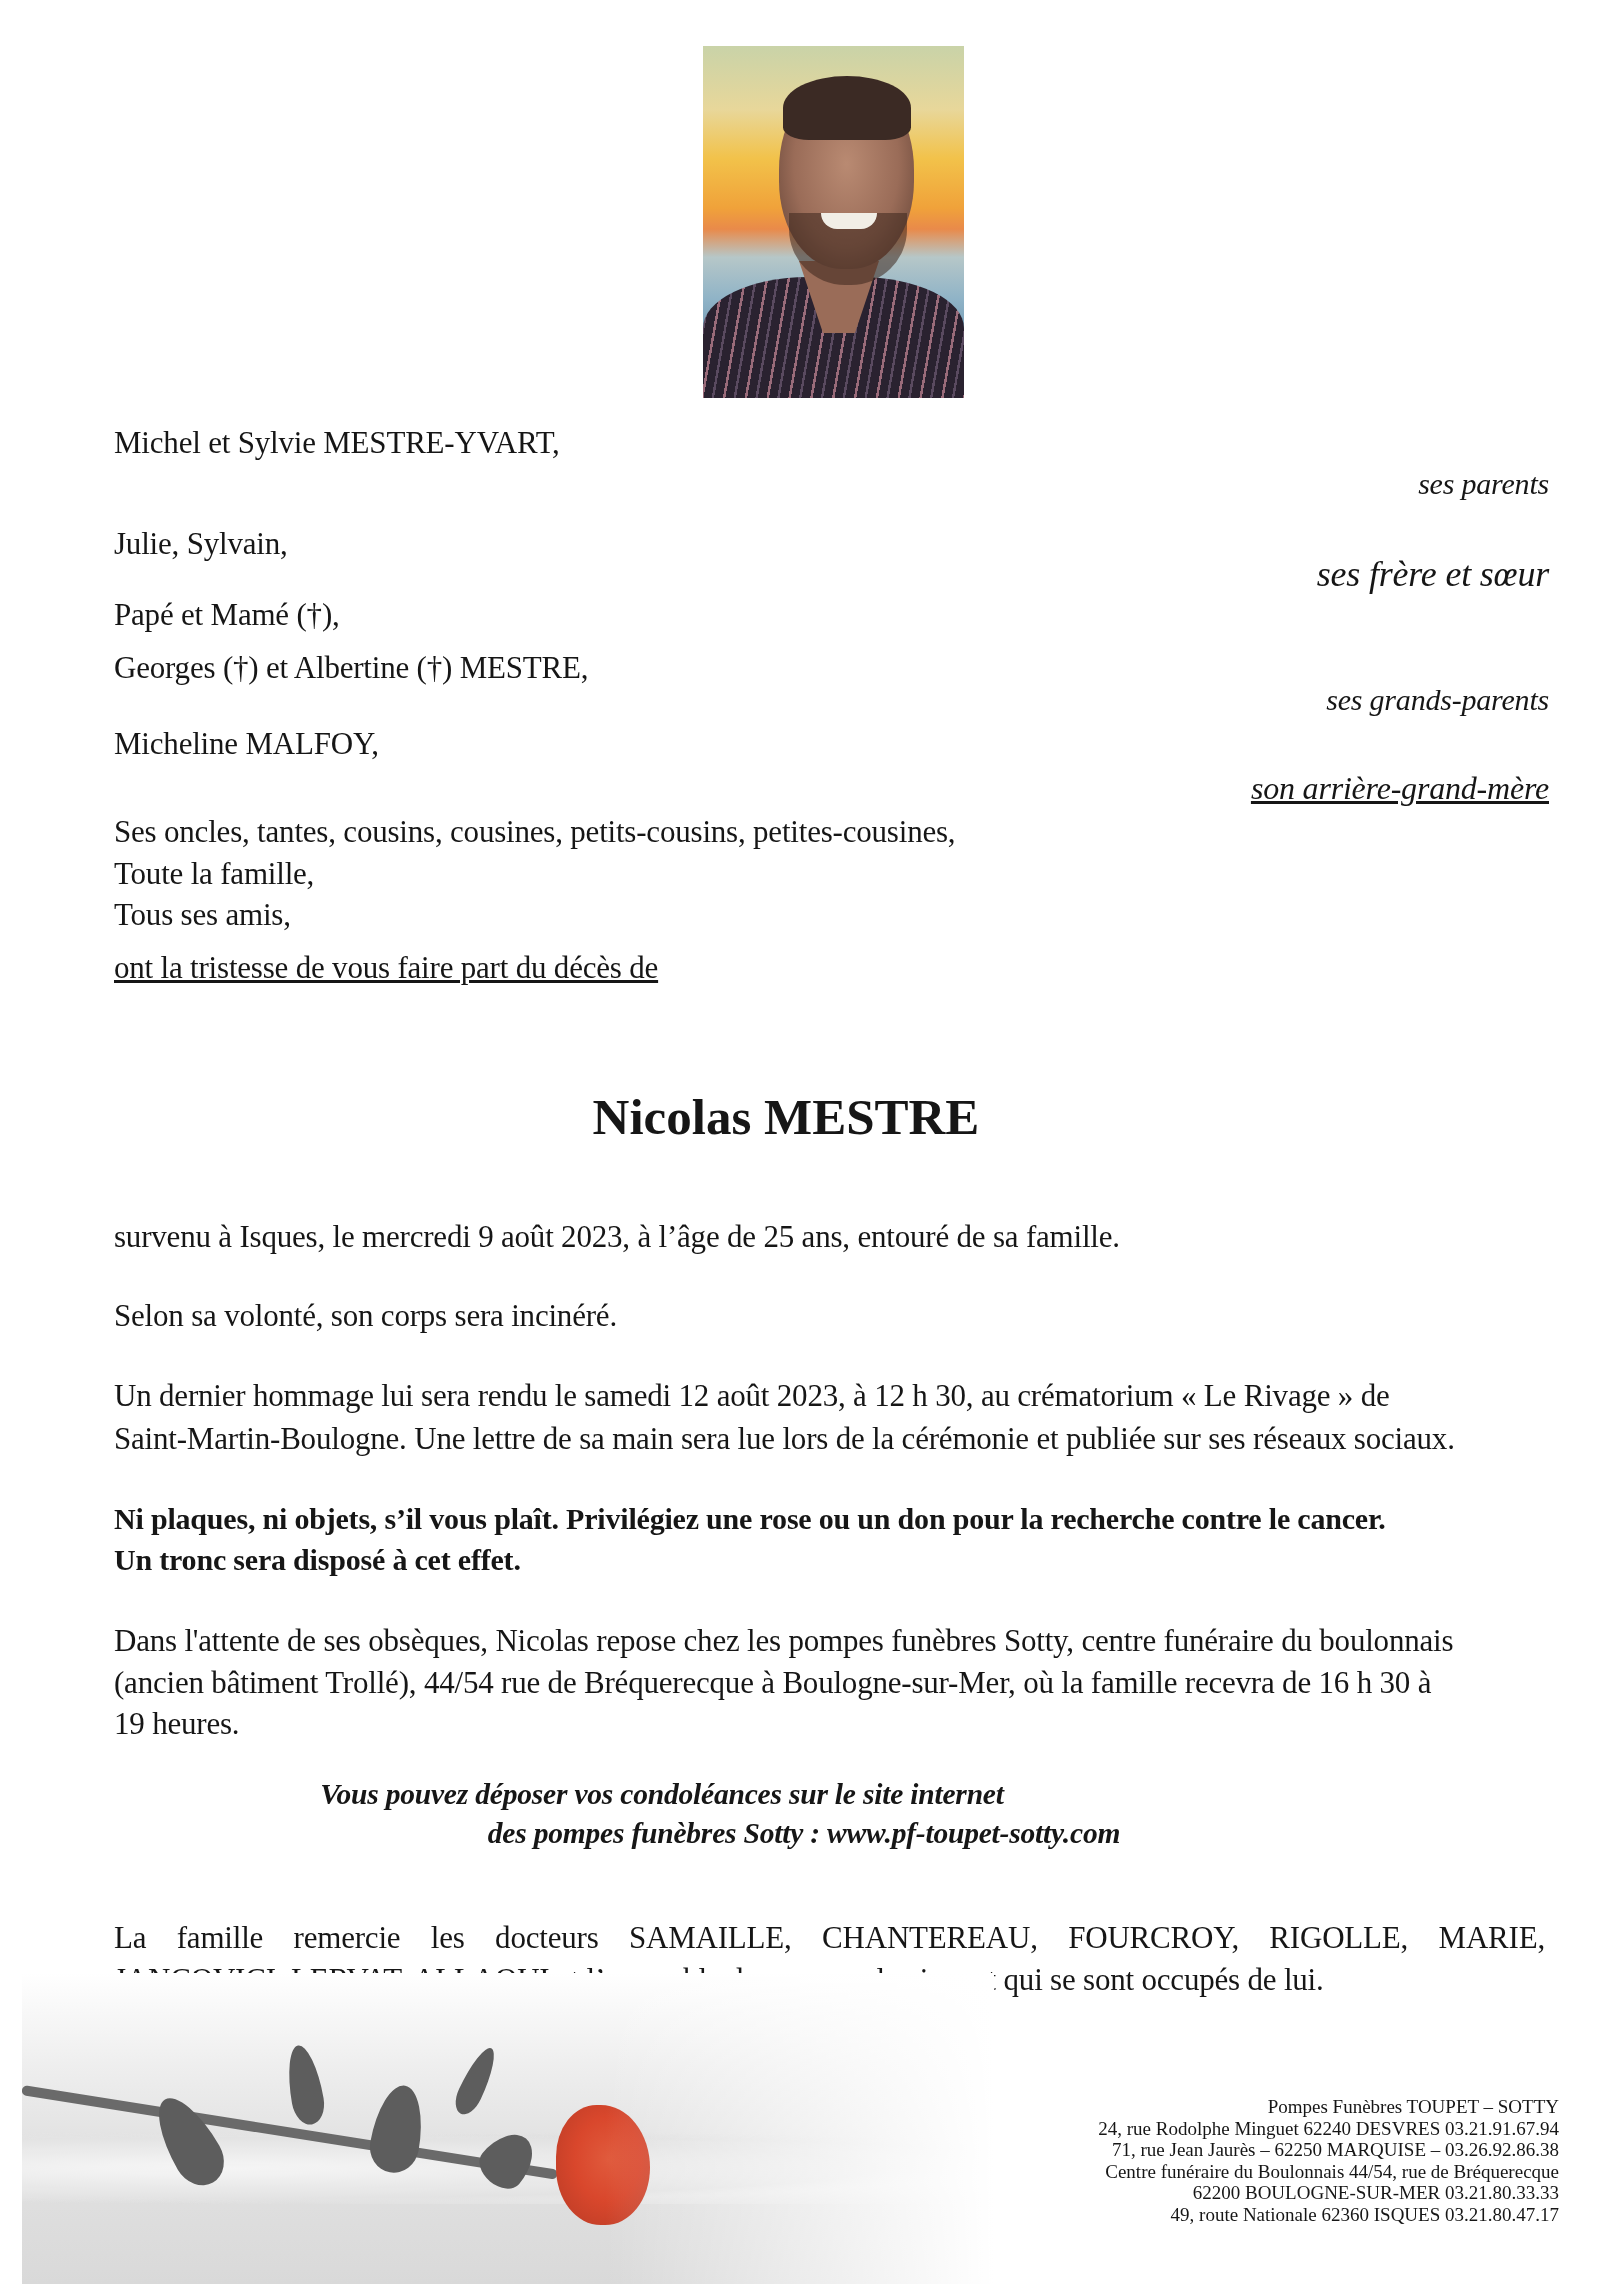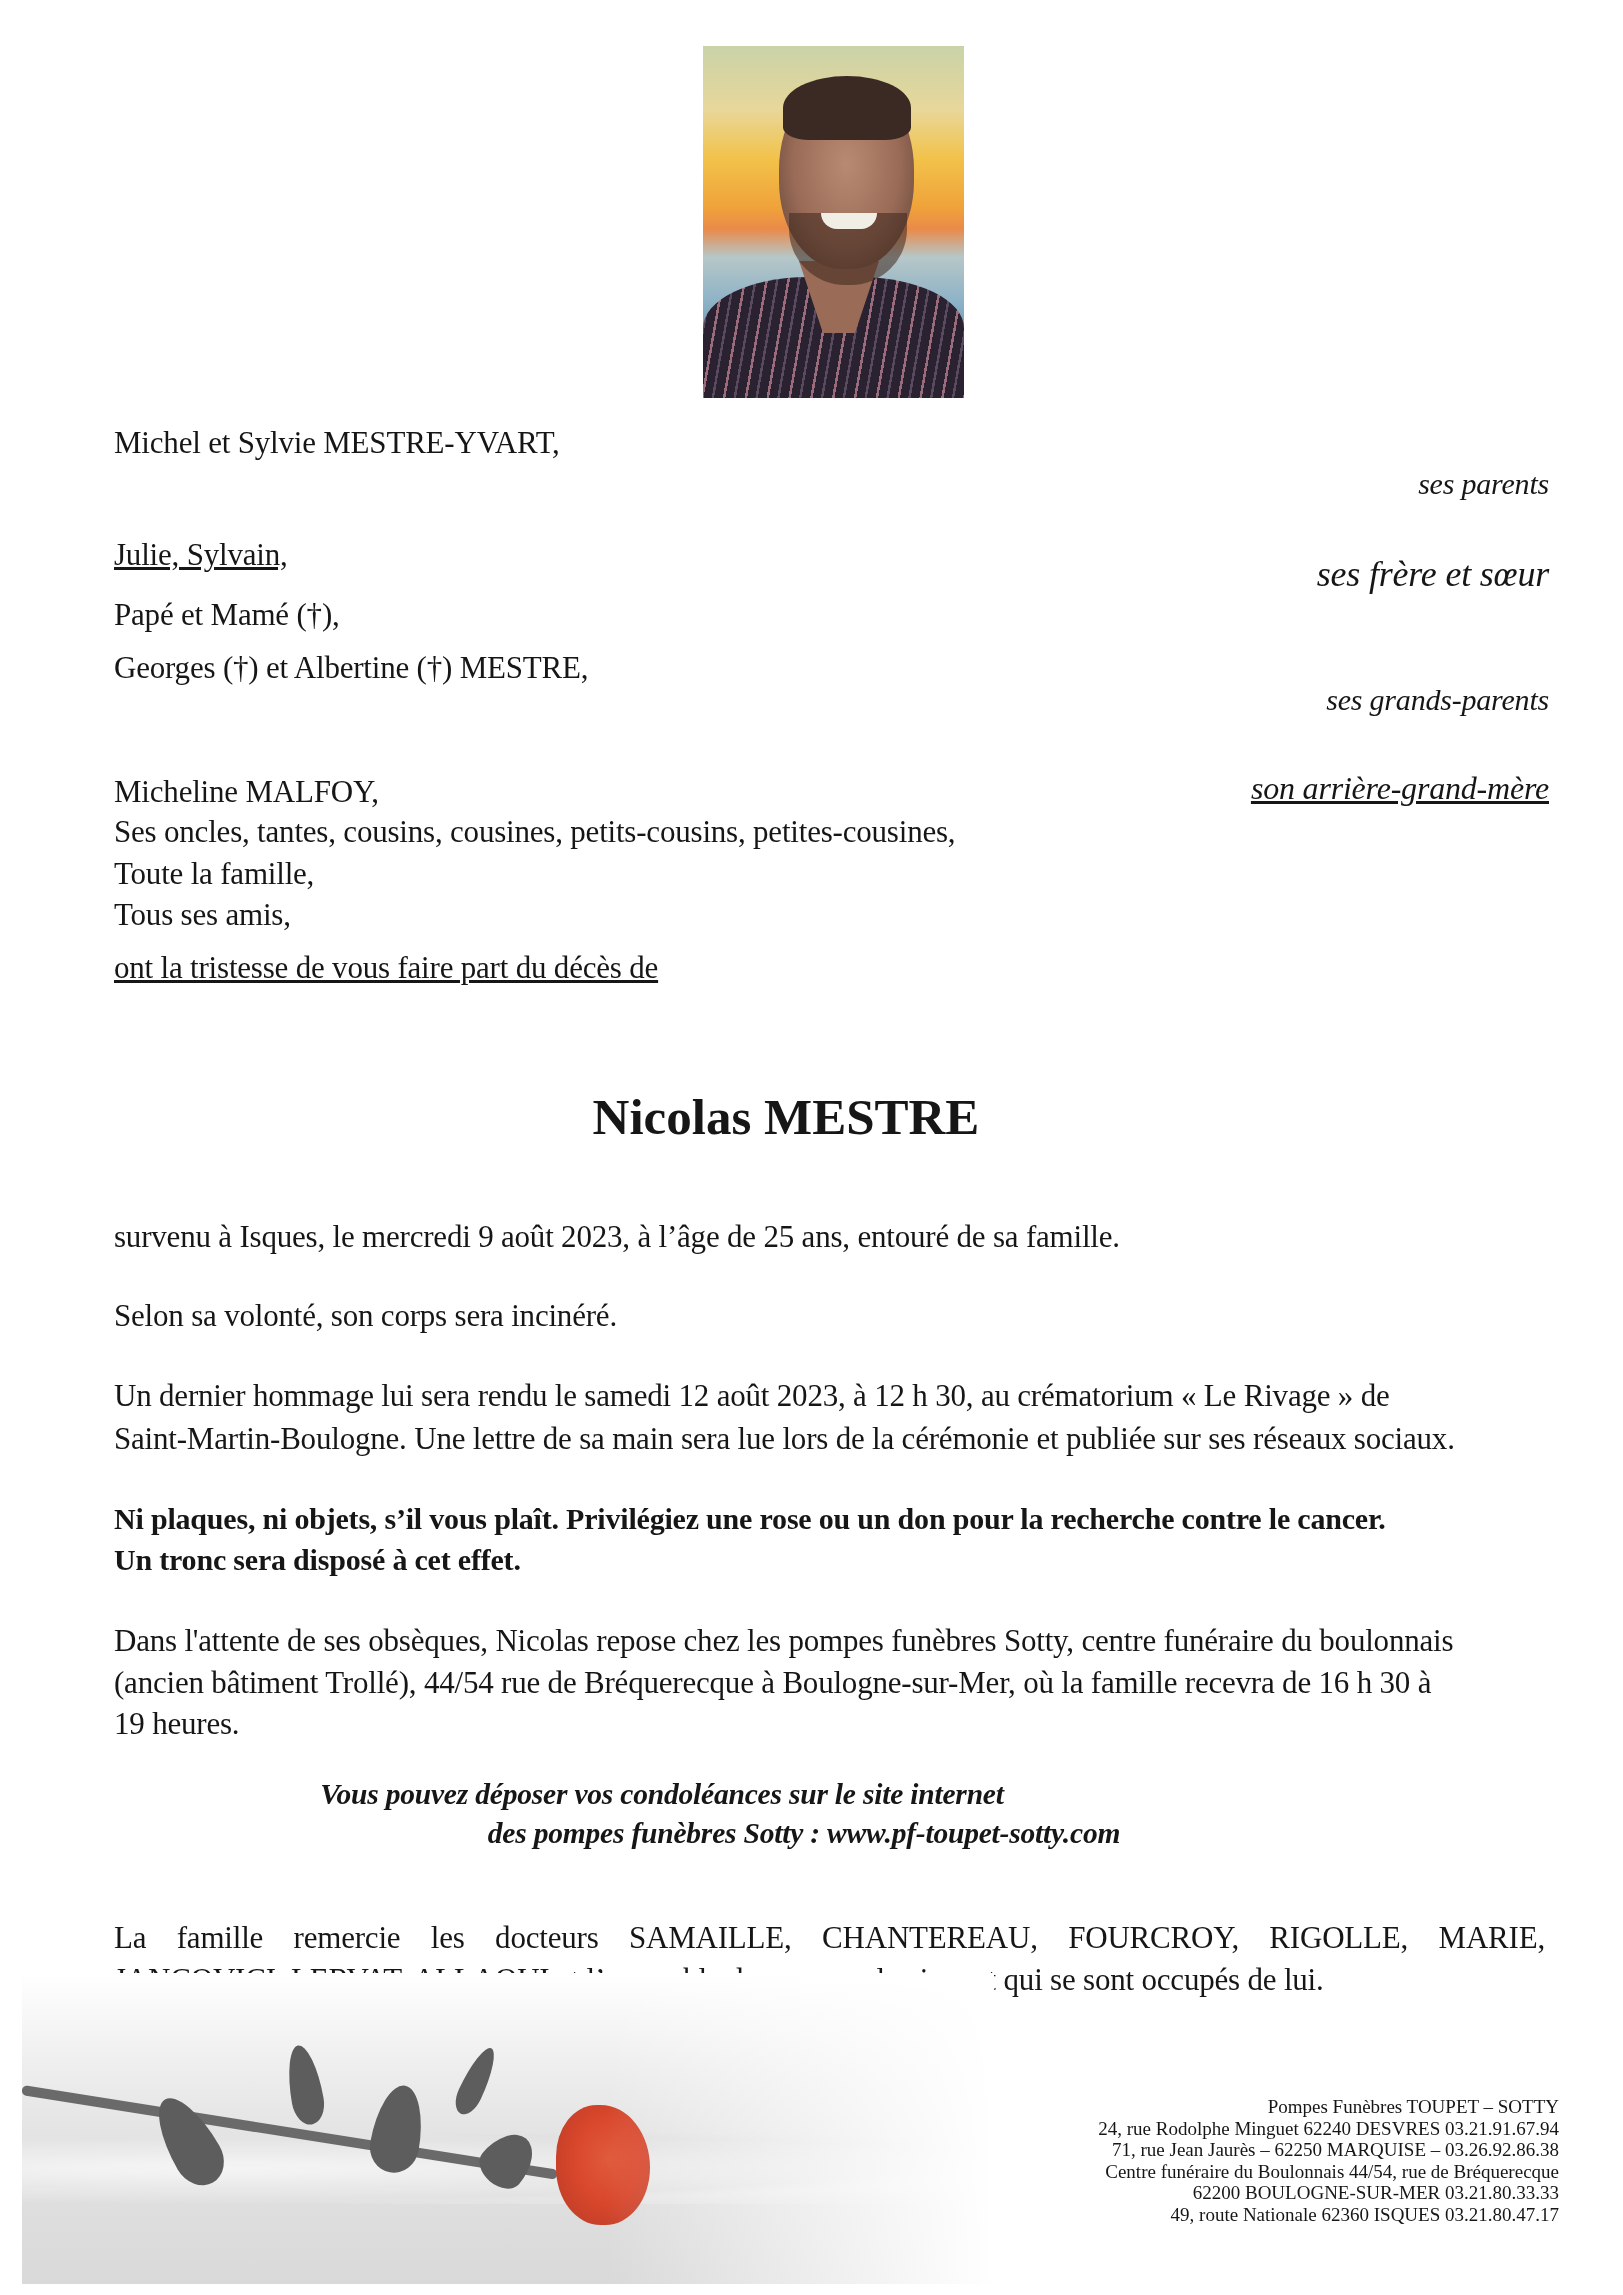--- a/index.html
+++ b/index.html
@@ -46,24 +46,24 @@
 <div id="portrait" class="abs" title="Photo of Nicolas MESTRE smiling in front of a sunset over the sea">
   <div class="abs shirt"></div>
   <div class="abs neck"></div>
   <div class="abs head"></div>
   <div class="abs hair"></div>
   <div class="abs beard"></div>
   <div class="abs smile"></div>
 </div>
 
 <div class="abs t" style="left:114px; top:427px;">Michel et Sylvie MESTRE-YVART,</div>
-<div class="abs t" style="left:114px; top:539px;text-decoration:underline;">Julie, Sylvain,</div>
+<div class="abs t" style="left:114px; top:528px;">Julie, Sylvain,</div>
 <div class="abs t" style="left:114px; top:599px;">Papé et Mamé (†),</div>
 <div class="abs t" style="left:114px; top:642px;margin-top:10px;">Georges (†) et Albertine (†) MESTRE,</div>
-<div class="abs t" style="left:114px; top:728px;margin-top:48px;">Micheline MALFOY,</div>
+<div class="abs t" style="left:114px; top:728px;">Micheline MALFOY,</div>
 <div class="abs t" style="left:114px; top:816px;">Ses oncles, tantes, cousins, cousines, petits-cousins, petites-cousines,</div>
 <div class="abs t" style="left:114px; top:858px;">Toute la famille,</div>
 <div class="abs t" style="left:114px; top:899px;">Tous ses amis,</div>
 
 <div class="abs t i" style="right:75px; top:469px; font-size:30px;">ses parents</div>
 <div class="abs t i" style="right:75px; top:556px; font-size:36px;">ses frère et sœur</div>
 <div class="abs t i" style="right:75px; top:685px; font-size:30px;">ses grands-parents</div>
 <div class="abs t i" style="right:75px; top:772px; font-size:32px;text-decoration:underline;">son arrière-grand-mère</div>
 
 <div class="abs t" style="left:114px; top:952px;text-decoration:underline;">ont la tristesse de vous faire part du décès de</div>

